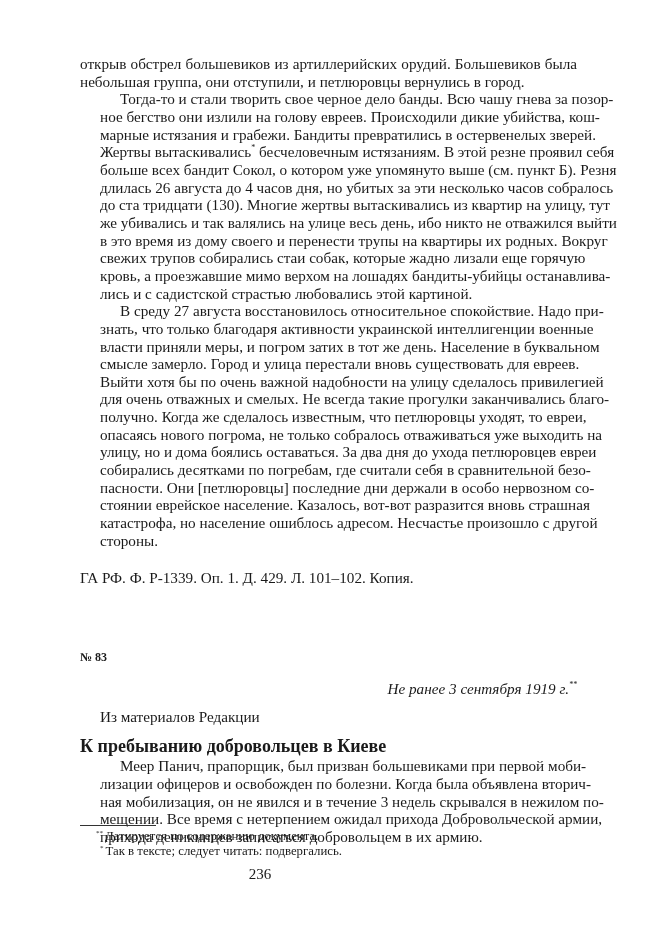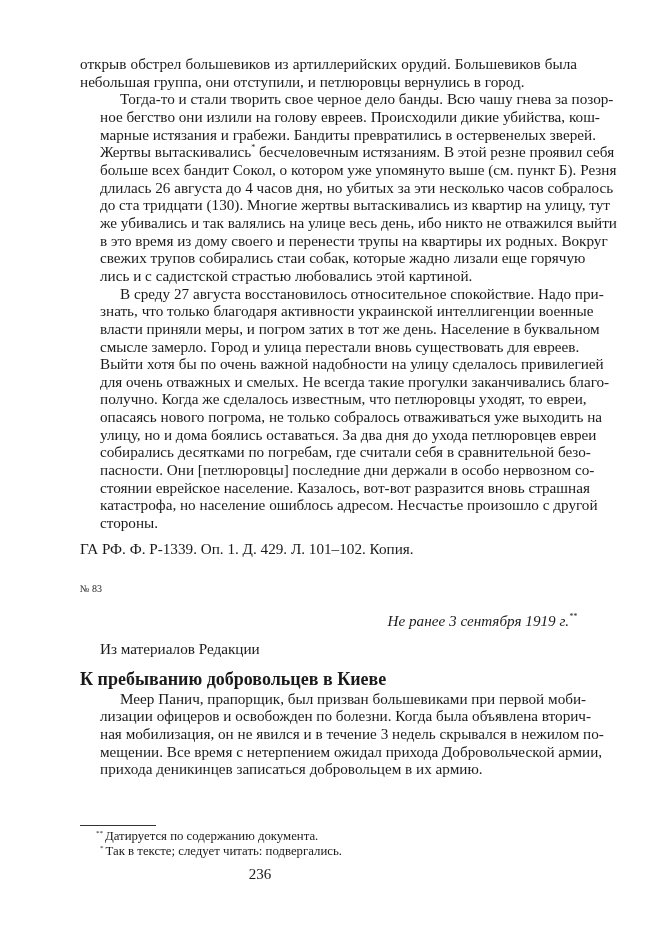--- a/index.html
+++ b/index.html
@@ -40,27 +40,27 @@
     .line.last {
       text-align-last: left;
     }
     .line.indent { padding-left: 20px; }
     sup.fn {
       font-size: 8px;
       vertical-align: 7px;
       line-height: 0;
     }
     .archive {
-      margin-top: 8px;
+      margin-top: 20px;
       text-indent: 0;
     }
     .doc-number {
-      margin-top: 23px;
-      font-weight: normal;
-      font-size: 10px;
+      margin-top: 61px;
+      font-weight: bold;
+      font-size: 12px;
       line-height: 18px;
     }
     .doc-title {
       font-weight: bold;
       font-size: 16px;
       line-height: 18px;
     }
     .doc-title .line { text-align: left; text-align-last: left; }
     .date-right {
       text-align: right;
@@ -131,20 +131,21 @@
     <span class="line indent">Тогда-то и стали творить свое черное дело банды. Всю чашу гнева за позор-</span>
     <span class="line">ное бегство они излили на голову евреев. Происходили дикие убийства, кош-</span>
     <span class="line">марные истязания и грабежи. Бандиты превратились в остервенелых зверей.</span>
     <span class="line"><span>Жертвы вытаскивались</span><sup class="fn">*</sup> <span>бесчеловечным истязаниям. В этой резне проявил себя</span></span>
     <span class="line">больше всех бандит Сокол, о котором уже упомянуто выше (см. пункт Б). Резня</span>
     <span class="line">длилась 26 августа до 4 часов дня, но убитых за эти несколько часов собралось</span>
     <span class="line">до ста тридцати (130). Многие жертвы вытаскивались из квартир на улицу, тут</span>
     <span class="line">же убивались и так валялись на улице весь день, ибо никто не отважился выйти</span>
     <span class="line">в это время из дому своего и перенести трупы на квартиры их родных. Вокруг</span>
     <span class="line">свежих трупов собирались стаи собак, которые жадно лизали еще горячую</span>
+    <span class="line">кровь, а проезжавшие мимо верхом на лошадях бандиты-убийцы останавлива-</span>
     <span class="line last">лись и с садистской страстью любовались этой картиной.</span>
   </div>
 
   <div class="para">
     <span class="line indent">В среду 27 августа восстановилось относительное спокойствие. Надо при-</span>
     <span class="line">знать, что только благодаря активности украинской интеллигенции военные</span>
     <span class="line">власти приняли меры, и погром затих в тот же день. Население в буквальном</span>
     <span class="line">смысле замерло. Город и улица перестали вновь существовать для евреев.</span>
     <span class="line">Выйти хотя бы по очень важной надобности на улицу сделалось привилегией</span>
     <span class="line">для очень отважных и смелых. Не всегда такие прогулки заканчивались благо-</span>

